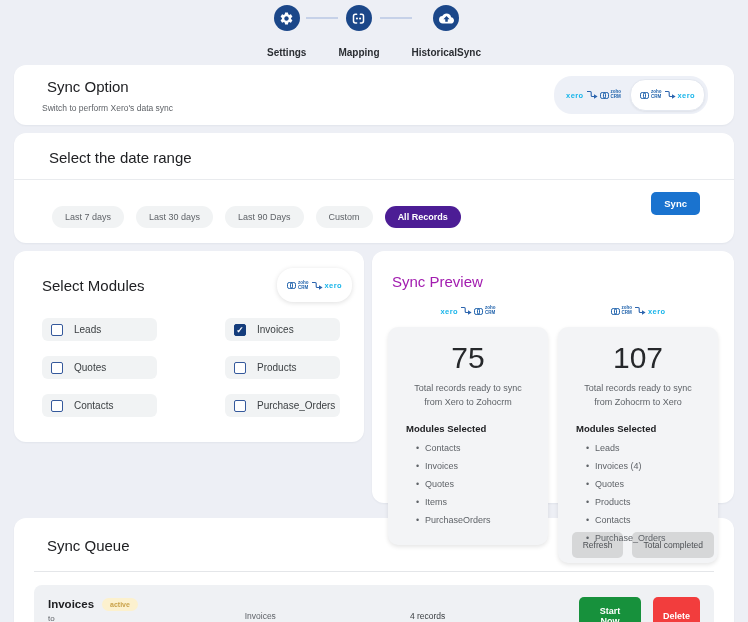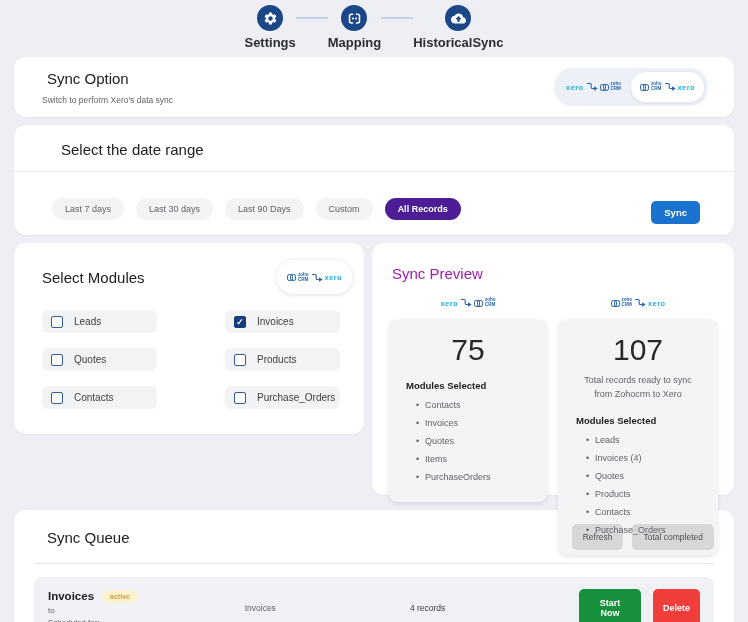--- a/index.html
+++ b/index.html
@@ -8,44 +8,44 @@
     background: #edeff5;
     font-family: "Liberation Sans", sans-serif;
     overflow: hidden;
     color: #202124;
   }
   
   .stepper { display:flex; justify-content:center; align-items:flex-start; padding-top:5px; }
   .step { display:flex; flex-direction:column; align-items:center; }
   .step-circle { width:26px; height:26px; border-radius:50%; background:#1b4789; display:flex; align-items:center; justify-content:center; cursor:pointer; }
   .step-circle svg { width:15px; height:15px; }
-  .step-label { margin-top:4px; font-size:13px; font-weight:bold; color:#2b2e33; }
+  .step-label { margin-top:16px; font-size:10px; font-weight:bold; color:#2b2e33; }
   .step-line { width:32px; height:2px; background:#c6d1e8; margin-top:12px; }
   
   .card { background:#fff; border-radius:12px; margin:0 14px; box-shadow:0 1px 2px rgba(20,30,60,.05); }
   
   .sync-option { margin-top:7px; height:60px; display:flex; align-items:center; justify-content:space-between; padding:0 26px 0 28px; }
   .so-title { font-size:15px; color:#202124; margin-left:5px; font-weight:normal; }
   .so-sub { font-size:8.5px; color:#5f6368; margin-top:8px; }
   .toggle { background:#edf0f7; border-radius:18px; padding:3px; display:flex; align-items:center; cursor:pointer; }
   .toggle-seg { padding:6px 9px; border-radius:15px; display:flex; align-items:center; }
   .toggle-seg.active { background:#fff; border:1px solid #e4e8f0; box-shadow:0 1px 2px rgba(0,0,0,.06); }
   
   .logo { display:inline-flex; align-items:center; gap:2px; }
   .xero-text { font-size:7.5px; font-weight:bold; color:#19b5ea; letter-spacing:.4px; }
   .zoho-block { display:inline-flex; align-items:center; gap:2px; }
   .zoho-text { display:flex; flex-direction:column; line-height:1.1; font-weight:bold; color:#2163ac; font-size:4.5px; }
   
   .date-range { margin-top:8px; height:110px; padding-top:16px; position:relative; }
-  .dr-title { font-size:15px; font-weight:normal; color:#202124; margin-left:47px; }
+  .dr-title { font-size:15px; font-weight:normal; color:#202124; margin-left:35px; }
   .dr-divider { height:1px; background:#e9ebee; margin-top:13px; }
   .dr-pills { display:flex; gap:12px; margin:26px 0 0 38px; }
   .date-pill { font-size:9px; color:#5f6368; background:#f1f3f4; border:none; border-radius:14px; padding:6px 13px; font-family:inherit; cursor:pointer; }
   .date-pill.selected { background:#4c1d95; color:#fff; font-weight:bold; }
-  .sync-btn { position:absolute; right:34px; bottom:11px; background:#1a73cf; color:#fff; font-weight:bold; font-size:9.5px; border:none; border-radius:5px; padding:6px 13px; font-family:inherit; cursor:pointer; }
+  .sync-btn { position:absolute; right:34px; bottom:28px; background:#1a73cf; color:#fff; font-weight:bold; font-size:9.5px; border:none; border-radius:5px; padding:6px 13px; font-family:inherit; cursor:pointer; }
   
   .main-row { display:flex; gap:8px; margin:8px 14px 0; align-items:flex-start; }
   .modules-card { width:350px; height:191px; background:#fff; border-radius:12px; padding:18px 20px; position:relative; box-shadow:0 1px 2px rgba(20,30,60,.05); }
   .m-title { font-size:15px; font-weight:normal; color:#202124; margin:8px 0 0 8px; }
   .m-pill { position:absolute; top:17px; right:12px; background:#fff; border-radius:16px; padding:7px 10px; box-shadow:0 1px 5px rgba(0,0,0,.13); }
   .m-grid { display:grid; grid-template-columns:1fr 1fr; column-gap:68px; row-gap:15px; margin:24px 4px 0 8px; }
   .module-row { background:#f1f3f4; border-radius:6px; height:23px; display:flex; align-items:center; padding-left:9px; gap:11px; cursor:pointer; }
   .checkbox { width:12px; height:12px; border:1.6px solid #35599c; border-radius:2px; background:#fff; display:flex; align-items:center; justify-content:center; flex:none; }
   .checkbox.checked { background:#153d7c; border-color:#153d7c; color:#fff; font-size:9px; font-weight:bold; }
   .module-label { font-size:10px; color:#3c4043; }
@@ -245,20 +245,21 @@
                   <rect x="7" y="1" width="10" height="12" rx="3.5" fill="none" stroke="#2163ac" stroke-width="2"></rect>
                 </svg>
                 <span class="zoho-text">
                   <span>zoho</span>
                   <span>CRM</span>
                 </span>
               </span>
             </span>
           <div class="p-panel">
             <div class="p-count">75</div>
+            <div class="p-desc">Total records ready to sync from Xero to Zohocrm</div>
             <div class="p-mod-head">Modules Selected</div>
             <ul class="p-list">
                 <li>Contacts</li>
                 <li>Invoices</li>
                 <li>Quotes</li>
                 <li>Items</li>
                 <li>PurchaseOrders</li>
               </ul>
           </div>
         </div>

